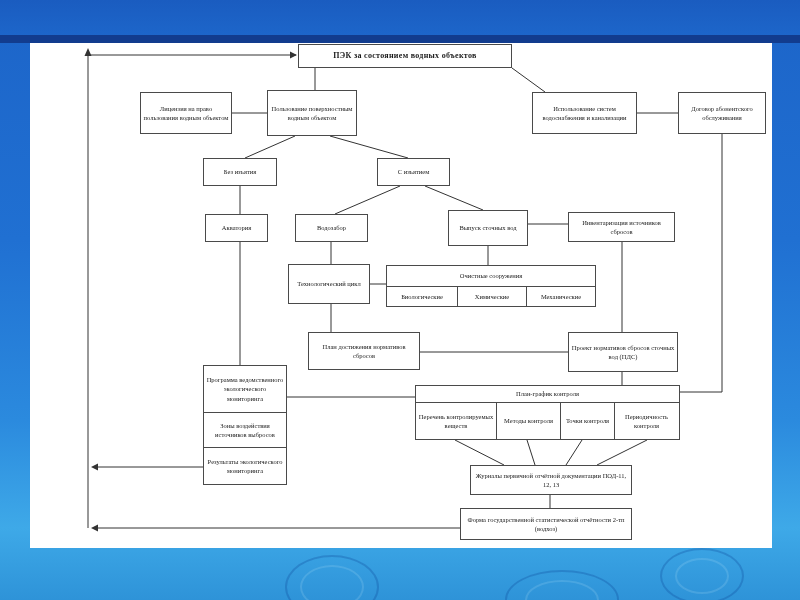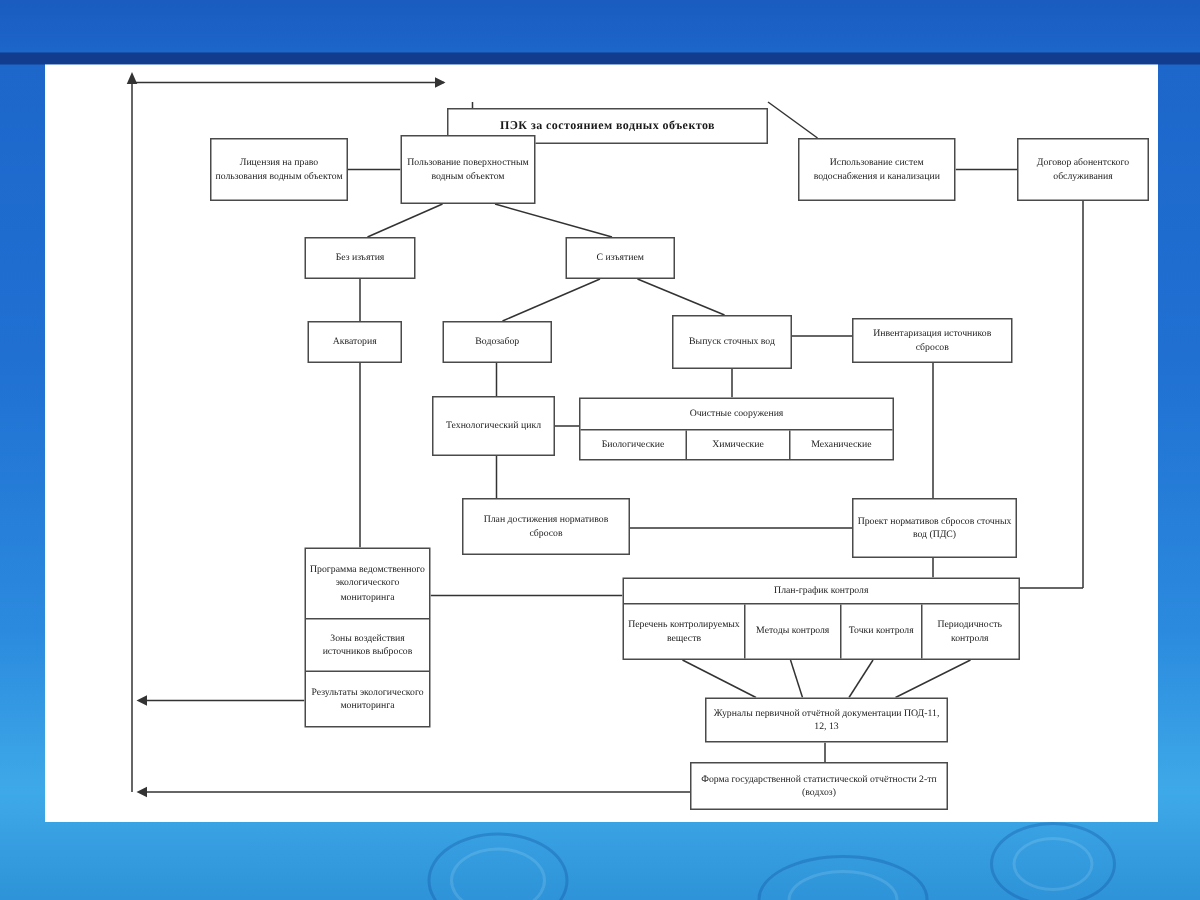--- a/index.html
+++ b/index.html
@@ -88,21 +88,21 @@
       <line x1="550" y1="495" x2="550" y2="508"></line>
     </g>
     <g fill="#333" stroke="none">
       <polygon points="297,55 290,51.5 290,58.5"></polygon>
       <polygon points="88,48 84.5,56 91.5,56"></polygon>
       <polygon points="91,467 98,463.5 98,470.5"></polygon>
       <polygon points="91,528 98,524.5 98,531.5"></polygon>
     </g>
   </svg>
 
-  <div class="bx title" style="left:298px;top:44px;width:214px;height:24px;margin-top:28px;">ПЭК за состоянием водных объектов</div>
+  <div class="bx title" style="left:298px;top:44px;width:214px;height:24px;">ПЭК за состоянием водных объектов</div>
 
   <div class="bx" style="left:140px;top:92px;width:92px;height:42px;">Лицензия на право пользования водным объектом</div>
 
   <div class="bx" style="left:267px;top:90px;width:90px;height:46px;">Пользование поверхностным водным объектом</div>
 
   <div class="bx" style="left:532px;top:92px;width:105px;height:42px;">Использование систем водоснабжения и канализации</div>
 
   <div class="bx" style="left:678px;top:92px;width:88px;height:42px;">Договор абонентского обслуживания</div>
 
   <div class="bx" style="left:203px;top:158px;width:74px;height:28px;">Без изъятия</div>

